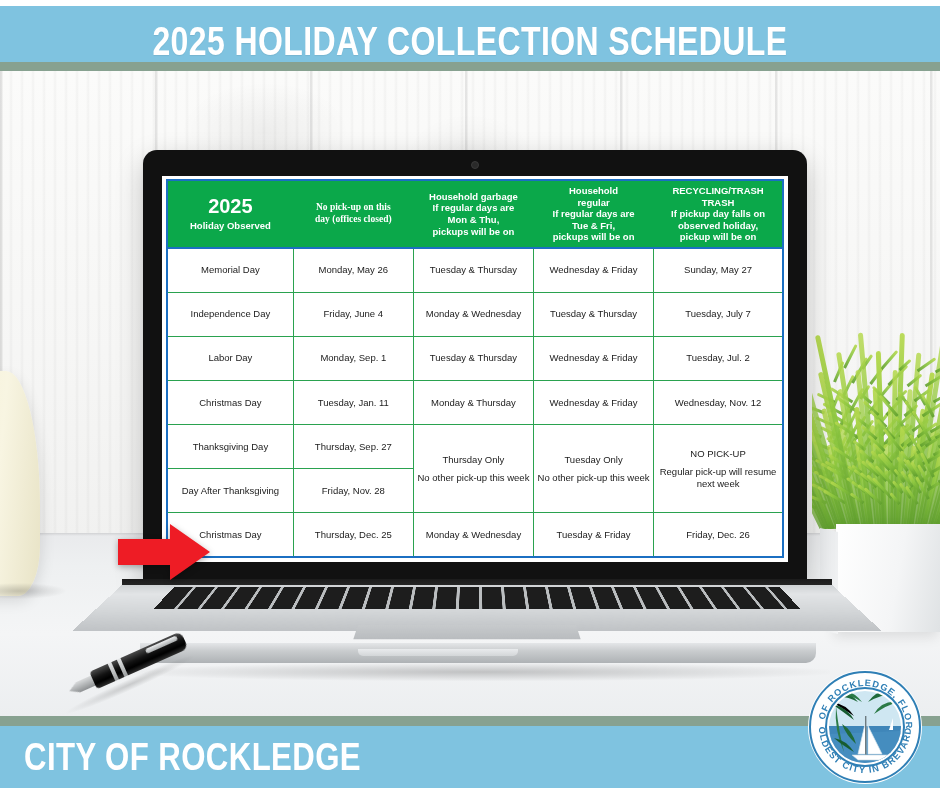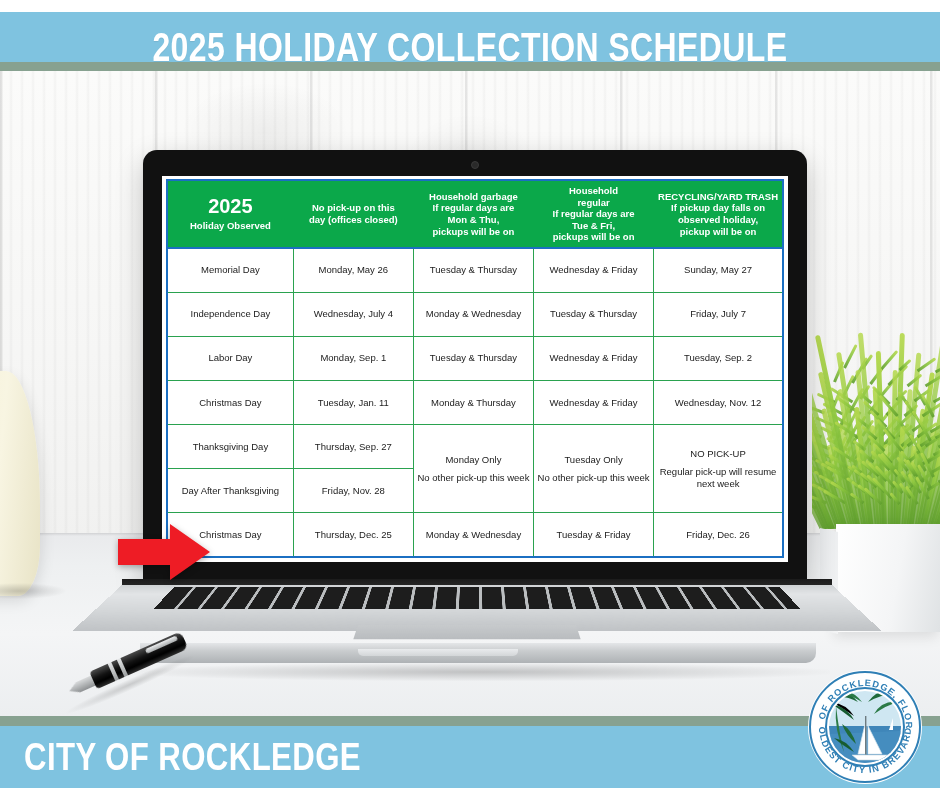--- a/index.html
+++ b/index.html
@@ -5,21 +5,21 @@
   * { margin:0; padding:0; box-sizing:border-box; }
   html,body { width:940px; height:788px; overflow:hidden; }
   body {
     font-family:"Liberation Sans", sans-serif;
     background:#ffffff;
     position:relative;
   }
 
   
   #top-banner{
-    position:absolute; left:0; top:12px; width:940px; height:70px;
+    position:absolute; left:0; top:6px; width:940px; height:70px;
     background:#7fc3e0;
     display:flex; align-items:center; justify-content:center;
   }
   #top-banner .title{
     color:#ffffff;
     font-weight:bold;
     font-size:40px;
     letter-spacing:0.5px;
     transform:scaleX(0.80);
     transform-origin:center;
@@ -215,21 +215,21 @@
   }
   table#schedule thead th{
     background:#0ba84a;
     color:#ffffff;
     font-weight:bold;
     border-color:#0ba84a;
     border-bottom:2px solid #1b6fc2;
     padding:4px 3px;
   }
   th.col-holiday{ width:20.5%;margin-left:35px; }
-  th.col-nopickup{ width:19.5%; }
+  th.col-nopickup{ width:19.5%;font-family:Liberation Serif, serif; }
   th.col-monthu{ width:19.5%; }
   th.col-tuefri{ width:19.5%; }
   th.col-recycle{ width:21%; }
   .hdr-year{ display:block; font-size:20px; font-weight:bold; line-height:1.05; margin-bottom:3px; }
   .hdr-sub{ display:block; font-size:9.5px; font-weight:bold; }
   .hdr-line{ display:block; }
   .hdr-line.bold{ font-weight:bold; }
   .hdr-line.thin{ font-weight:bold; }
   td.holiday-name{ font-size:9.5px; }
   td.merged{ vertical-align:middle; }
@@ -537,66 +537,66 @@
                   <span class="hdr-line thin">pickups will be on</span>
                 </th>
                 <th class="col-tuefri">
                   <span class="hdr-line bold">Household</span>
                   <span class="hdr-line bold">regular</span>
                   <span class="hdr-line thin">If regular days are</span>
                   <span class="hdr-line bold">Tue &amp; Fri,</span>
                   <span class="hdr-line thin">pickups will be on</span>
                 </th>
                 <th class="col-recycle">
-                  <span class="hdr-line bold">RECYCLING/YARD TRASH</span>
+                  <span class="hdr-line bold">RECYCLING/TRASH TRASH</span>
                   <span class="hdr-line thin">If pickup day falls on</span>
                   <span class="hdr-line bold">observed holiday,</span>
                   <span class="hdr-line thin">pickup will be on</span>
                 </th>
               </tr>
             </thead>
             <tbody>
 
               <tr>
                 <td class="holiday-name">Memorial Day</td>
                 <td>Monday, May 26</td>
                 <td>Tuesday &amp; Thursday</td>
                 <td>Wednesday &amp; Friday</td>
                 <td>Sunday, May 27</td>
               </tr>
 
               <tr>
                 <td class="holiday-name">Independence Day</td>
-                <td>Wednesday, July 4</td>
+                <td>Friday, June 4</td>
                 <td>Monday &amp; Wednesday</td>
                 <td>Tuesday &amp; Thursday</td>
-                <td>Friday, July 7</td>
+                <td>Tuesday, July 7</td>
               </tr>
 
               <tr>
                 <td class="holiday-name">Labor Day</td>
                 <td>Monday, Sep. 1</td>
                 <td>Tuesday &amp; Thursday</td>
                 <td>Wednesday &amp; Friday</td>
-                <td>Tuesday, Sep. 2</td>
+                <td>Tuesday, Jul. 2</td>
               </tr>
 
               <tr>
                 <td class="holiday-name">Christmas Day</td>
                 <td>Tuesday, Jan. 11</td>
                 <td>Monday &amp; Thursday</td>
                 <td>Wednesday &amp; Friday</td>
                 <td>Wednesday, Nov. 12</td>
               </tr>
 
               <tr>
                 <td class="holiday-name">Thanksgiving Day</td>
                 <td>Thursday, Sep. 27</td>
                 <td class="merged" rowspan="2">
-                  <div>Monday Only</div>
+                  <div>Thursday Only</div>
                   <div style="height:7px"></div>
                   <div>No other pick-up this week</div>
                 </td>
                 <td class="merged" rowspan="2">
                   <div>Tuesday Only</div>
                   <div style="height:7px"></div>
                   <div>No other pick-up this week</div>
                 </td>
                 <td class="merged" rowspan="2">
                   <div>NO PICK-UP</div>

